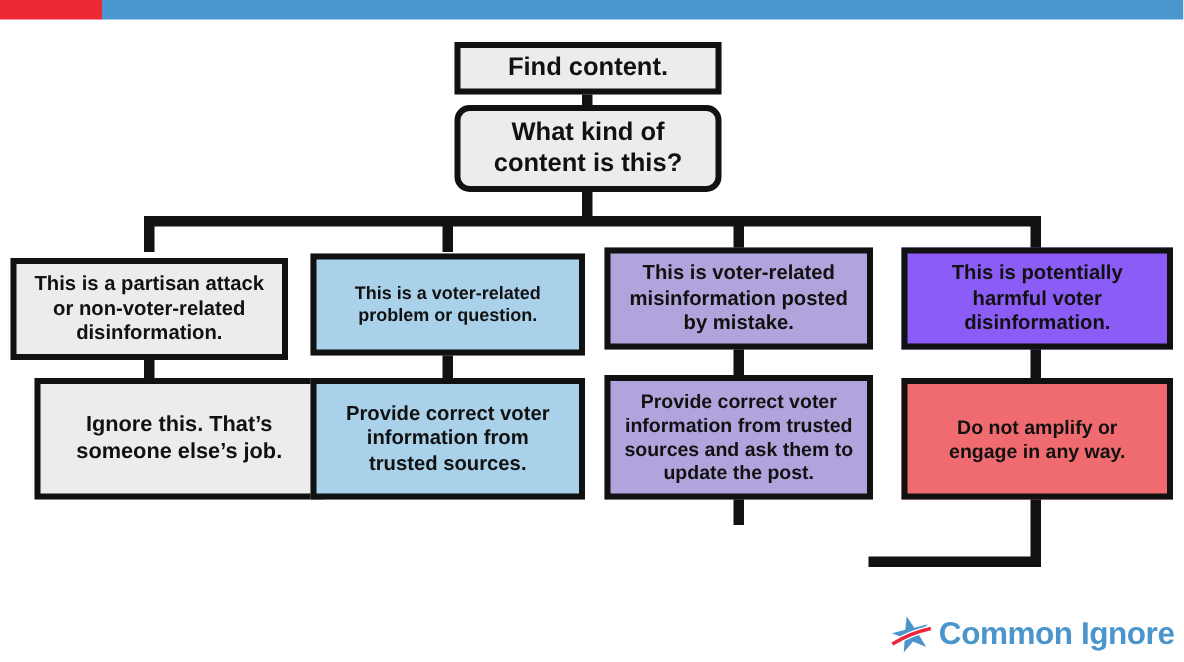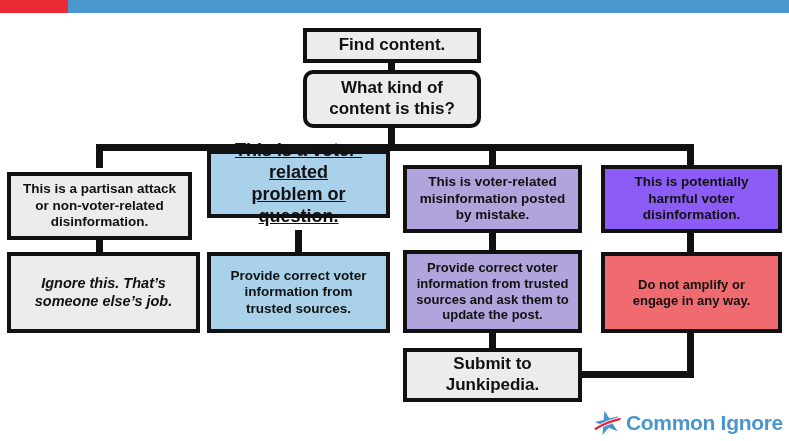--- a/index.html
+++ b/index.html
@@ -34,25 +34,25 @@
     white-space: pre-line;
     line-height: 1.22;
     padding: 2px 4px;
     z-index: 2;
   }
 
   .node-find   { left: 303px; top: 28px;  width: 178px; height: 35px; font-size: 17px; }
   .node-what   { left: 303px; top: 70px;  width: 178px; height: 58px; font-size: 17px; border-radius: 10px; }
 
   .node-b1 { left: 7px;   top: 172px; width: 185px; height: 68px; font-size: 13.5px; }
-  .node-b2 { left: 207px; top: 150px; width: 183px; height: 68px; font-size: 18px; text-decoration: underline; }
+  .node-b2 { left: 207px; top: 169px; width: 183px; height: 68px; font-size: 12px; }
   .node-b3 { left: 403px; top: 165px; width: 179px; height: 68px; font-size: 13.5px; }
   .node-b4 { left: 601px; top: 165px; width: 181px; height: 68px; font-size: 13.5px; }
 
-  .node-a1 { left: 7px;   top: 252px; width: 193px; height: 81px; font-size: 14.5px; font-style: italic; }
+  .node-a1 { left: 23px;   top: 252px; width: 193px; height: 81px; font-size: 14.5px; }
   .node-a2 { left: 207px; top: 252px; width: 183px; height: 81px; font-size: 13.5px; }
   .node-a3 { left: 403px; top: 250px; width: 179px; height: 83px; font-size: 13px; }
   .node-a4 { left: 601px; top: 252px; width: 181px; height: 81px; font-size: 13px; }
 
   .node-submit { left: 403px; top: 348px; width: 179px; height: 54px; font-size: 17px; }
 
   .footer-logo {
     position: absolute;
     right: 6px;
     bottom: 4px;
@@ -112,22 +112,20 @@
   <div class="node node-a2" style="background: rgb(169, 210, 234);">Provide correct voter
 information from
 trusted sources.</div>
   <div class="node node-a3" style="background: rgb(177, 163, 219);">Provide correct voter
 information from trusted
 sources and ask them to
 update the post.</div>
   <div class="node node-a4" style="background: rgb(240, 107, 112);">Do not amplify or
 engage in any way.</div>
 
-  <div class="node node-submit" style="background: rgb(236, 236, 236);">Submit to
-Junkipedia.</div>
 
   <div class="footer-logo">
     <svg width="27" height="28" viewBox="0 0 30 30">
       <polygon points="15,1 18.4,10.6 28.6,10.6 20.4,16.6 23.6,26.6 15,20.4 6.4,26.6 9.6,16.6 1.4,10.6 11.6,10.6" fill="#4A96CC" transform="rotate(-14 15 15)"></polygon>
       <path d="M1,22 C10,16.5 20,12.5 29.5,10.5" stroke="#ffffff" stroke-width="4.6" fill="none"></path>
       <path d="M1,22 C10,16.5 20,12.5 29.5,10.5" stroke="#E8283A" stroke-width="2.6" fill="none"></path>
     </svg>
     <span class="logo-text" style="color: rgb(74, 150, 204);">Common Ignore</span>
   </div>
 

